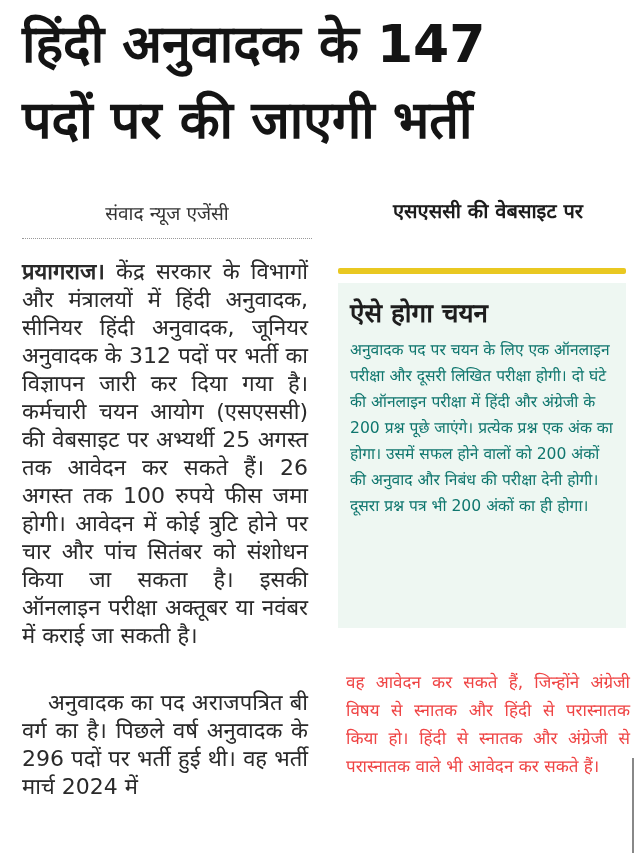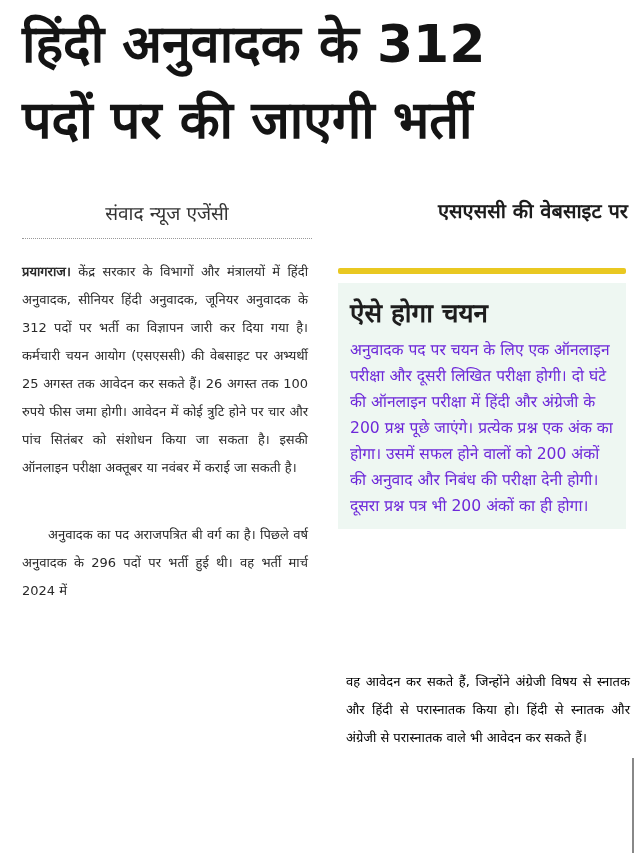--- a/index.html
+++ b/index.html
@@ -15,57 +15,57 @@
   }
   .headline div { white-space: nowrap; }
   .byline {
     position: absolute; left: 22px; top: 200px; width: 290px;
     font-size: 19px; color: #333; padding-bottom: 12px;
     border-bottom: 1px dotted #999;
     text-align: center;
   }
   .col-left {
     position: absolute; left: 22px; top: 258px; width: 286px;
-    font-size: 13px; line-height: 28px; color: #2a2a2a; text-align: justify;
+    font-size: 22px; line-height: 28px; color: #2a2a2a; text-align: justify;
   }
   .col-left p { margin: 0; }
   .col-left .indent { text-indent: 26px; margin-top: 39px; }
   .dateline { font-weight: bold; }
   .subhead {
     position: absolute; left: 348px; top: 196px; width: 280px;
-    font-size: 20px; line-height: 30px; font-weight: bold; color: #1c1c1c; text-align: right;
+    font-size: 20px; line-height: 30px; font-weight: bold; color: #1c1c1c; text-align: center;
   }
   .yellow-bar {
     position: absolute; left: 338px; top: 268px; width: 288px; height: 6px;
     background: #e9c821; border-radius: 2px;
   }
   .box {
-    position: absolute; left: 338px; top: 283px; width: 288px; height: 246px;
+    position: absolute; left: 338px; top: 283px; width: 288px; height: 345px;
     background: #eef7f2; box-sizing: border-box; padding: 10px 10px 10px 12px;
   }
   .box-title {
     font-family: "DejaVu Serif", serif; font-size: 26px; font-weight: bold;
     color: #1d1d1d; line-height: 40px; margin-bottom: 4px;
   }
   .box-text {
-    font-size: 15.6px; line-height: 26px; color: #6d28d9;
+    font-size: 15.6px; line-height: 26px; color: #0f766e;
   }
   .col-right {
     position: absolute; left: 346px; top: 668px; width: 284px;
-    font-size: 13px; line-height: 28px; color: #000000; text-align: justify;
+    font-size: 17px; line-height: 28px; color: #ef4444; text-align: justify;
   }
   .vrule {
     position: absolute; left: 632px; top: 758px; width: 2px; height: 95px; background: #888;
   }
 </style>
 </head>
 <body>
 
 <div class="headline">
-  <div>हिंदी अनुवादक के 312</div>
+  <div>हिंदी अनुवादक के 147</div>
   <div>पदों पर की जाएगी भर्ती</div>
 </div>
 
 <div class="byline">संवाद न्यूज एजेंसी</div>
 
 <div class="col-left">
   <p>
     <span class="dateline">प्रयागराज।</span>
     <span>केंद्र सरकार के विभागों और मंत्रालयों में हिंदी अनुवादक, सीनियर हिंदी अनुवादक, जूनियर अनुवादक के 312 पदों पर भर्ती का विज्ञापन जारी कर दिया गया है। कर्मचारी चयन आयोग (एसएससी) की वेबसाइट पर अभ्यर्थी 25 अगस्त तक आवेदन कर सकते हैं। 26 अगस्त तक 100 रुपये फीस जमा होगी। आवेदन में कोई त्रुटि होने पर चार और पांच सितंबर को संशोधन किया जा सकता है। इसकी ऑनलाइन परीक्षा अक्तूबर या नवंबर में कराई जा सकती है।</span>
   </p>

